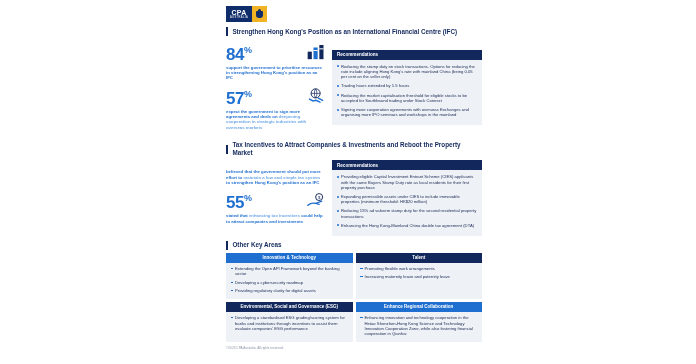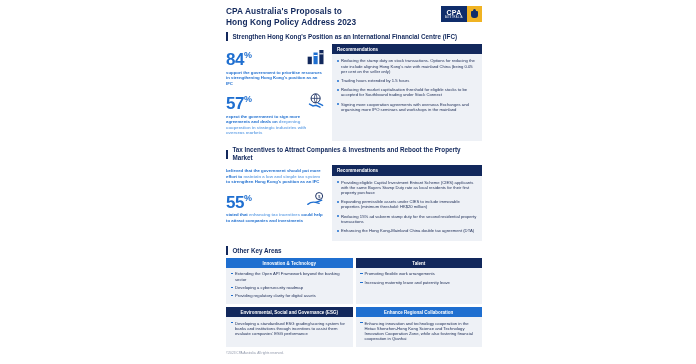--- a/index.html
+++ b/index.html
@@ -22,21 +22,21 @@
   .logo-cpa .small{font-size:2.6px;line-height:3px;letter-spacing:.4px;}
   .logo-crest{background:#f0b323;width:15px;display:flex;align-items:center;justify-content:center;}
   .crest{width:7px;height:11px;position:relative;}
   .crest .shield{position:absolute;left:0;top:2px;width:7px;height:7px;background:#0f2d6b;border-radius:1px 1px 3px 3px;}
   .crest .cap{position:absolute;left:1.6px;top:0;width:3.8px;height:3px;background:#0f2d6b;border-radius:2px 2px 0 0;}
   
   .sec-head{display:flex;align-items:center;gap:4px;margin:5px 6px 3px 8px;}
   .sec-bar{width:2.4px;height:9px;background:#12285c;flex:none;}
   .sec-title{font-size:6.3px;font-weight:bold;color:#12285c;line-height:8px;}
   
-  .band{display:flex;gap:3px;margin:0 6px 0 8px;}
+  .band{display:flex;gap:3px;margin:0 6px 0 8px;align-items:center;}
   .stats{width:101px;flex:none;background:#ffffff;padding:2px 2px 2px 0;}
   .stat{margin-bottom:4px;}
   .stat-top{display:flex;align-items:center;justify-content:space-between;}
   .pct{font-size:17px;font-weight:bold;color:#1f6fd0;line-height:18px;letter-spacing:-.4px;}
   .pct sup{font-size:9px;vertical-align:super;font-weight:bold;}
   .stat-ico{width:22px;height:20px;flex:none;display:flex;align-items:center;justify-content:center;}
   .stat-txt{font-size:4.3px;line-height:5.4px;color:#1f6fd0;font-weight:bold;padding-right:3px;margin-top:1px;}
   .stat-txt .hl{color:#6fa8e8;}
   .recs{flex:1;background:#eef1f6;padding:0 0 4px 0;}
   .recs-head{background:#12285c;color:#ffffff;font-size:4.6px;font-weight:bold;padding:2.6px 5px;}
@@ -54,24 +54,20 @@
   .card li:before{content:"";position:absolute;left:-4.5px;top:1.9px;width:2.6px;height:.9px;background:#1f6fd0;}
   .footer{font-size:3.2px;color:#8d95a8;margin:4px 0 0 8px;}
 </style>
 </head>
 <body>
 
 <div class="page">
   <div class="sheet">
 
     <div class="header">
-      <div class="title">
-        <div>CPA Australia's Proposals to</div>
-        <div>Hong Kong Policy Address 2023</div>
-      </div>
       <div class="logo">
         <div class="logo-cpa">
           <span class="big">CPA</span>
           <span class="small">AUSTRALIA</span>
         </div>
         <div class="logo-crest">
           <div class="crest">
             <div class="cap"></div>
               <div class="shield"></div>
           </div>

